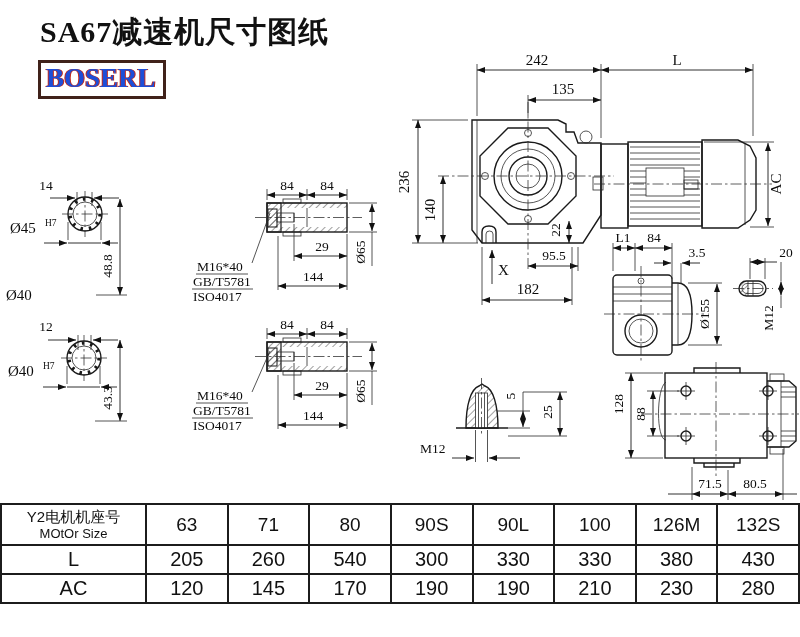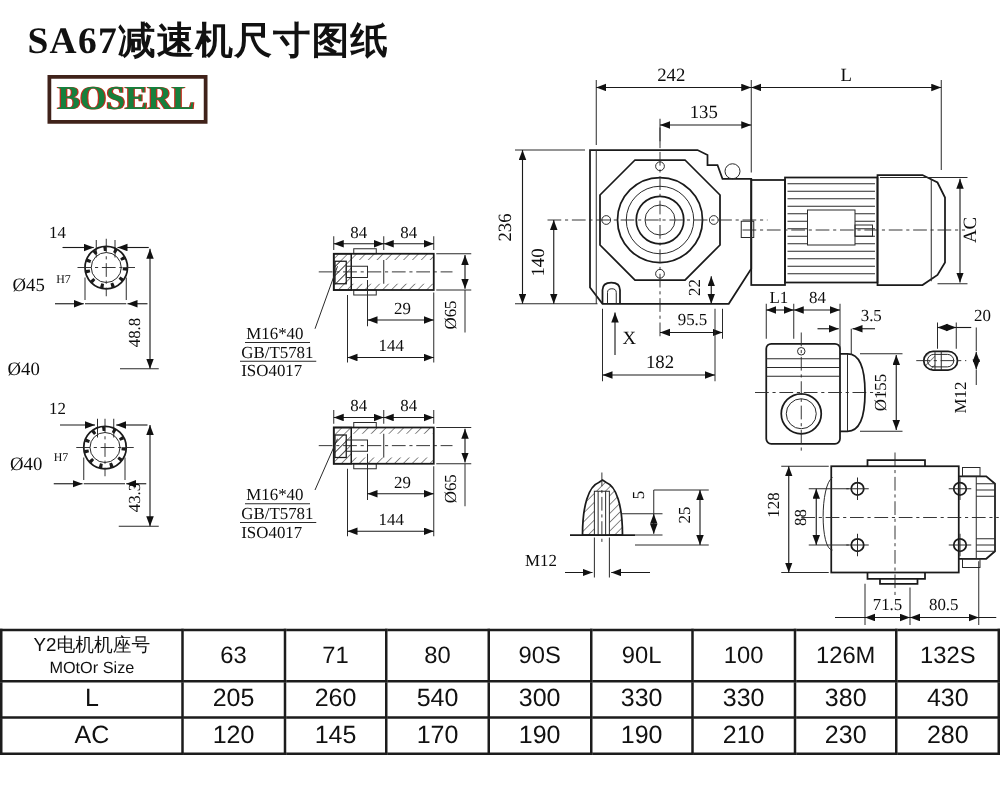--- a/index.html
+++ b/index.html
@@ -1,21 +1,21 @@
 <!DOCTYPE html>
 <html><head>
 <meta charset="utf-8">
 <style>
   html,body{margin:0;padding:0;background:#fff;}
   #stage{position:relative;width:800px;height:637px;background:#fff;overflow:hidden;
          font-family:"Liberation Serif",serif;}
-  #title{position:absolute;top:12px;left:22px;font-size:30px;font-weight:bold;color:#111;
+  #title{position:absolute;top:12px;left:40px;font-size:30px;font-weight:bold;color:#111;
          letter-spacing:1px;font-family:"Liberation Serif",serif;}
   #logo{position:absolute;top:60px;left:38px;border:3px solid #40221a;background:#fff;
-        padding:0 7px 2px 5px;font-size:27px;font-weight:bold;color:#15803d;
+        padding:0 7px 2px 5px;font-size:27px;font-weight:bold;color:#1d4ed8;
         font-family:"Liberation Serif",serif;
         text-shadow:1px 0 #c42b1c,-1px 0 #c42b1c;}
   svg{position:absolute;top:0;left:0;}
   .s{stroke:#1a1a1a;stroke-width:1.4;fill:none;}
   .t{stroke:#2a2a2a;stroke-width:.8;fill:none;}
   .d{stroke:#1a1a1a;stroke-width:.9;fill:none;}
   .c{stroke:#2a2a2a;stroke-width:.75;fill:none;stroke-dasharray:11 3 2.5 3;}
   .ring{stroke:#1a1a1a;stroke-width:3.4;fill:none;stroke-dasharray:2.5 6;}
   .wf{fill:#fff;}
   text{font-family:"Liberation Serif",serif;fill:#0d0d0d;}

